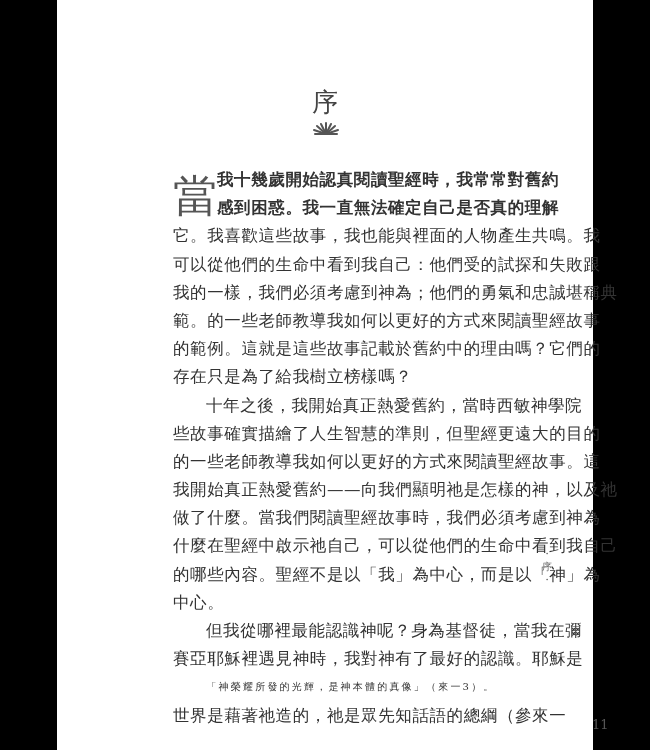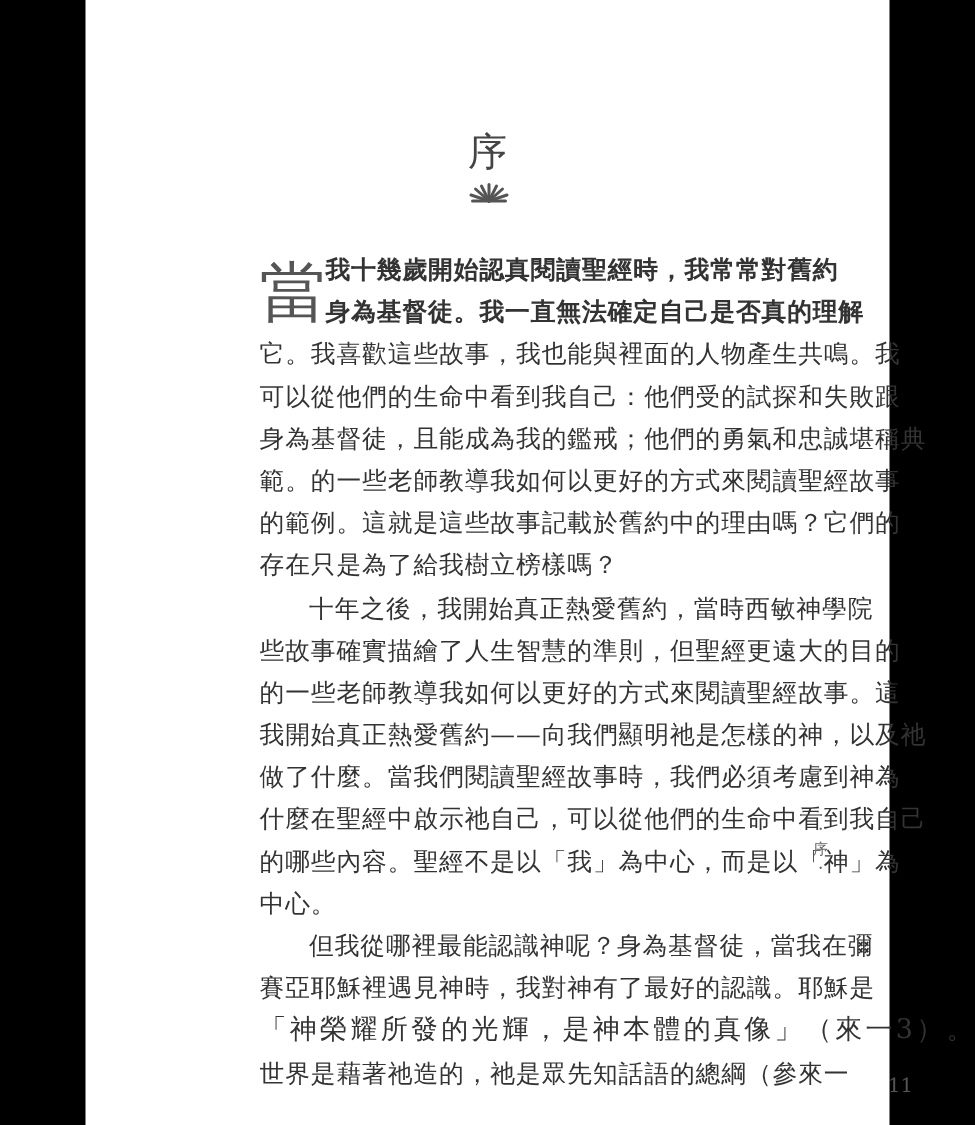--- a/index.html
+++ b/index.html
@@ -4,21 +4,21 @@
 <style>
   html, body { margin:0; padding:0; }
   body { width:650px; height:750px; background:#000; position:relative; overflow:hidden; }
   .page { position:absolute; left:57px; top:0; width:536px; height:750px; background:#fff; }
   .title { position:absolute; left:0; width:536px; top:87px; text-align:center; font-family:"DejaVu Serif", serif; font-size:26px; color:#444; line-height:30px; }
   .ornament { position:absolute; left:254px; top:120px; width:30px; height:16px; }
   .body-text { position:absolute; left:116px; top:166px; width:356px; font-family:"DejaVu Serif", serif; font-size:16.5px; color:#333; }
   .line { height:28.2px; line-height:28.2px; white-space:nowrap; letter-spacing:0.6px; }
   .dropcap { position:absolute; left:0; top:6px; font-size:44px; line-height:48px; color:#555; font-family:"DejaVu Serif", serif; }
   .first-lines .line { padding-left:44px;font-weight:bold; }
-  .italic { font-style:normal; letter-spacing:2.2px; font-size:18px; }
+  .italic { font-style:normal; letter-spacing:2.2px; font-size:10px;text-align:center; }
   .indent { padding-left:33px;font-family:Liberation Serif, serif; }
   .side-label { position:absolute; left:484px; top:547px; width:12px; font-family:"DejaVu Serif", serif; font-size:10px; color:#666; text-align:center; line-height:13px; }
   .page-num { position:absolute; left:492px; top:717px; font-family:"DejaVu Serif", serif; font-size:13px; color:#555;margin-left:43px; }
 </style>
 </head>
 <body>
 
 <div class="page">
   <div class="title">序</div>
   <svg class="ornament" viewBox="0 0 30 16">
@@ -31,25 +31,25 @@
       <line x1="15" y1="14" x2="3" y2="10"></line>
       <line x1="15" y1="14" x2="27" y2="10"></line>
       <line x1="4" y1="14" x2="26" y2="14"></line>
     </g>
   </svg>
 
   <div class="body-text">
     <div class="dropcap">當</div>
     <div class="first-lines">
       <div class="line">我十幾歲開始認真閱讀聖經時，我常常對舊約</div>
-      <div class="line">身為基督徒。我一直無法確定自己是否真的理解</div>
+      <div class="line">感到困惑。我一直無法確定自己是否真的理解</div>
     </div>
     <div class="line">它。我喜歡這些故事，我也能與裡面的人物產生共鳴。我</div>
     <div class="line">可以從他們的生命中看到我自己：他們受的試探和失敗跟</div>
-    <div class="line">身為基督徒，且能成為我的鑑戒；他們的勇氣和忠誠堪稱典</div>
+    <div class="line">我的一樣，我們必須考慮到神為；他們的勇氣和忠誠堪稱典</div>
     <div class="line">範。的一些老師教導我如何以更好的方式來閱讀聖經故事</div>
     <div class="line">的範例。這就是這些故事記載於舊約中的理由嗎？它們的</div>
     <div class="line">存在只是為了給我樹立榜樣嗎？</div>
 
     <div class="line indent">十年之後，我開始真正熱愛舊約，當時西敏神學院</div>
     <div class="line">些故事確實描繪了人生智慧的準則，但聖經更遠大的目的</div>
     <div class="line">的一些老師教導我如何以更好的方式來閱讀聖經故事。這</div>
     <div class="line">我開始真正熱愛舊約——向我們顯明祂是怎樣的神，以及祂</div>
     <div class="line">做了什麼。當我們閱讀聖經故事時，我們必須考慮到神為</div>
     <div class="line">什麼在聖經中啟示祂自己，可以從他們的生命中看到我自己</div>

